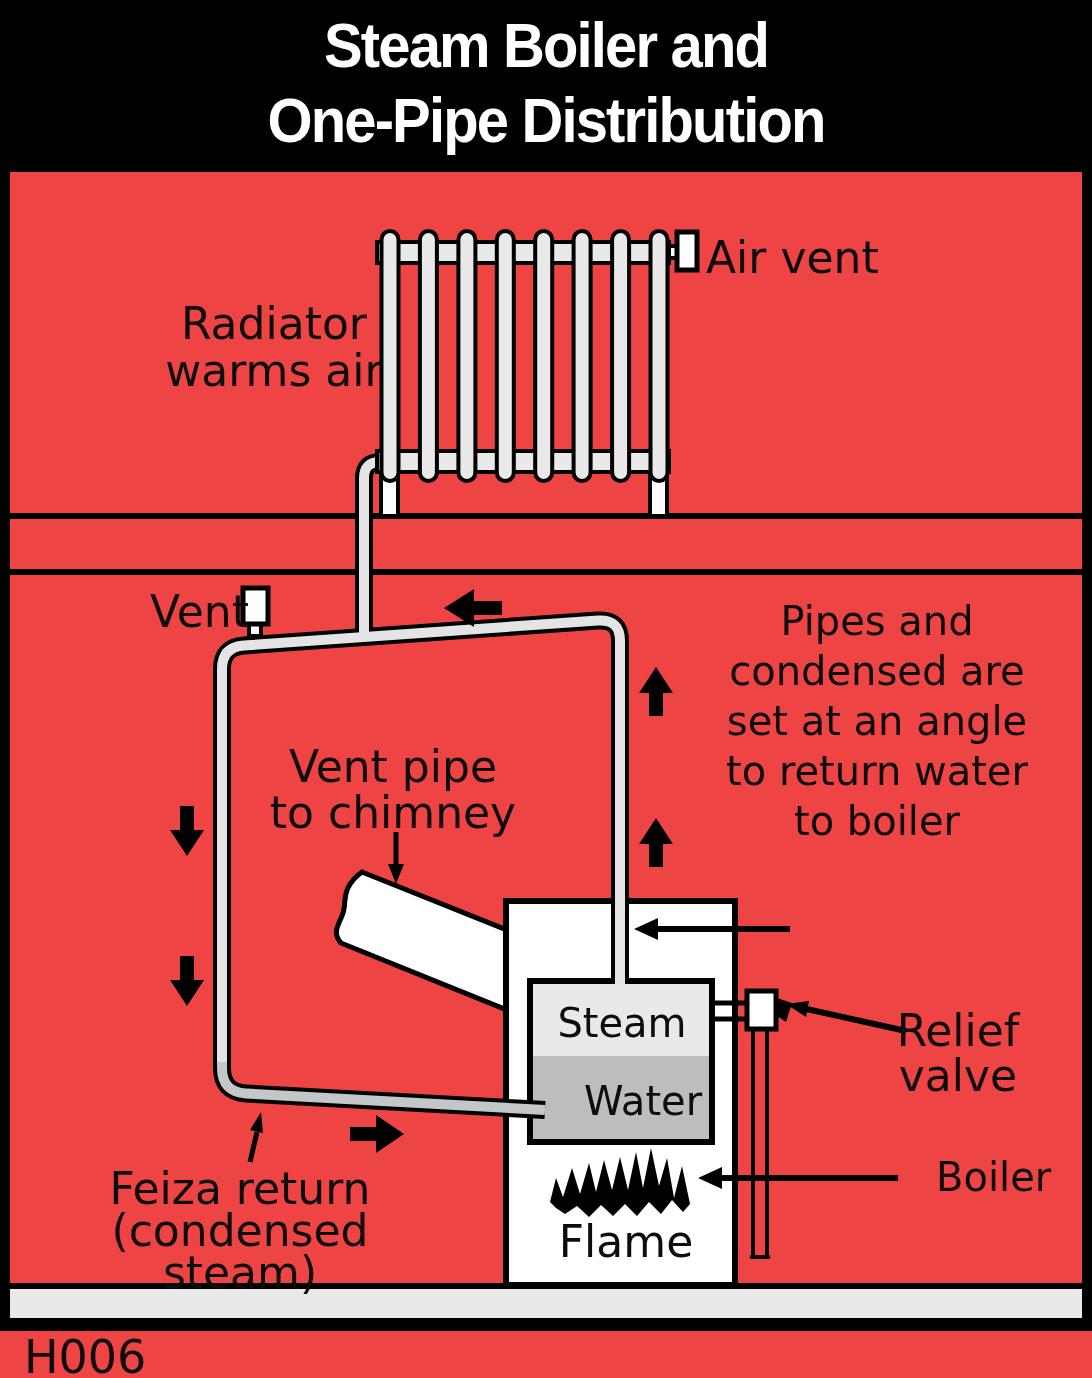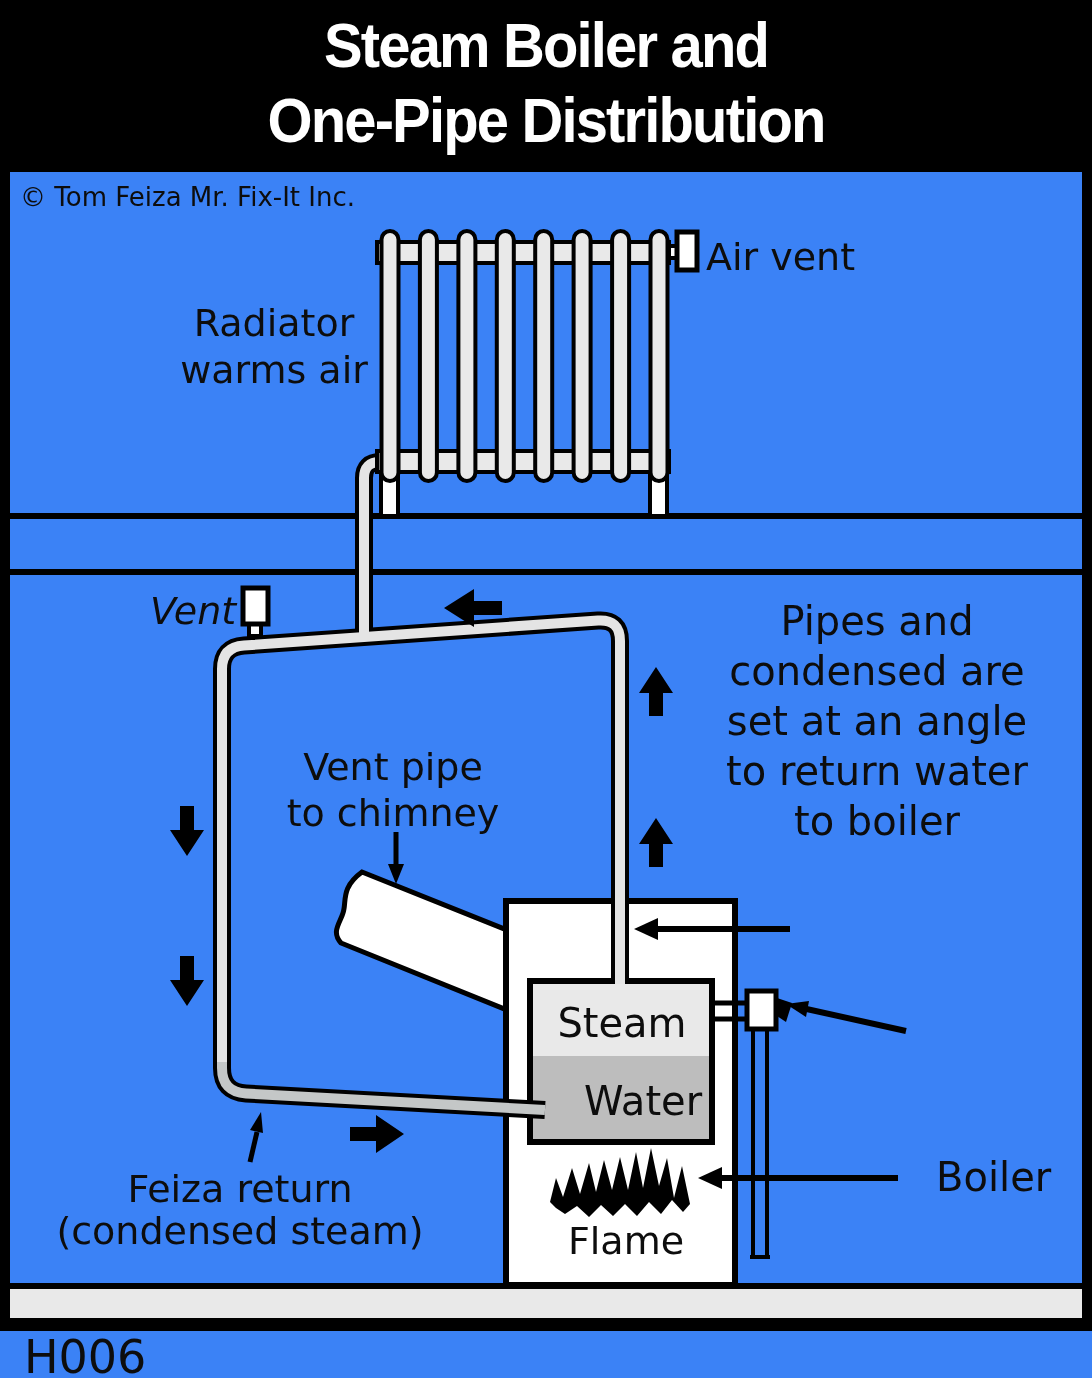--- a/index.html
+++ b/index.html
@@ -1,26 +1,26 @@
 <!DOCTYPE html>
 <html><head>
 <meta charset="utf-8">
 <style>
   html,body{margin:0;padding:0;background:#fff;}
-  .canvas{position:relative;width:1092px;height:1378px;background:#3b82f6;overflow:hidden;
+  .canvas{position:relative;width:1092px;height:1378px;background:#ef4444;overflow:hidden;
           font-family:"DejaVu Sans",sans-serif;color:#111;}
   .abs{position:absolute;}
   svg.layer{position:absolute;left:0;top:0;}
   
   .titleband{left:0;top:0;width:1092px;height:172px;background:#000;}
   .titletext{left:0;top:8px;width:1092px;text-align:center;color:#fff;
              font-family:"Liberation Sans",sans-serif;font-weight:bold;font-size:63px;
              line-height:75px;letter-spacing:-2px;transform:scaleX(0.92);transform-origin:center;}
   
-  .lbl{position:absolute;font-family:"DejaVu Sans",sans-serif;font-size:38px;line-height:47px;
+  .lbl{position:absolute;font-family:"DejaVu Sans",sans-serif;font-size:44px;line-height:47px;
        color:#0d0d0d;white-space:pre-line;}
   .ctr{text-align:center;}
   .copyright{font-size:26px;line-height:30px;}
   .figid{font-size:46px;line-height:50px;}
 </style>
 </head>
 <body>
 
 <div class="canvas">
 
@@ -114,33 +114,34 @@
     <g>
       <line x1="250" y1="1162" x2="257" y2="1132" stroke-width="5" stroke="#000000"></line>
       <polygon points="261,1112 263,1133 250,1130" fill="#000000"></polygon>
     </g>
 
     <rect x="0" y="0" width="10" height="1331" fill="#000000"></rect>
     <rect x="1082" y="0" width="10" height="1331" fill="#000000"></rect>
     <rect x="0" y="1318" width="1092" height="13" fill="#000000"></rect>
   </svg>
 
-  <div class="lbl copyright abs" style="left:20px;top:182px;">© Tom Feiza Mr. Fix-It Inc.</div>
 
   <div class="lbl ctr abs" style="left:124px;top:300px;width:300px;">Radiator
 warms air</div>
   <div class="lbl abs" style="left:706px;top:234px;">Air vent</div>
-  <div class="lbl abs" style="left:150px;top:588px;font-style:italic;">Vent</div>
+  <div class="lbl abs" style="left:150px;top:588px;">Vent</div>
   <div class="lbl ctr abs" style="left:243px;top:744px;width:300px;line-height:46px;">Vent pipe
 to chimney</div>
   <div class="lbl ctr abs" style="left:697px;top:596px;width:360px;line-height:50px;font-size:40px;">Pipes and
 condensed are
 set at an angle
 to return water
 to boiler</div>
+  <div class="lbl ctr abs" style="left:858px;top:1008px;width:200px;line-height:45px;">Relief
+valve</div>
   <div class="lbl abs" style="left:912px;top:1154px;font-size:40px;margin-left:24px;">Boiler</div>
   <div class="lbl ctr abs" style="left:542px;top:1000px;width:160px;font-size:40px;text-align:center;">Steam</div>
   <div class="lbl ctr abs" style="left:563px;top:1078px;width:160px;font-size:40px;">Water</div>
   <div class="lbl ctr abs" style="left:546px;top:1218px;width:160px;">Flame</div>
   <div class="lbl ctr abs" style="left:40px;top:1168px;width:400px;line-height:42px;">Feiza return
 (condensed steam)</div>
   <div class="lbl figid abs" style="left:24px;top:1332px;">H006</div>
 </div>
 
 </body></html>

